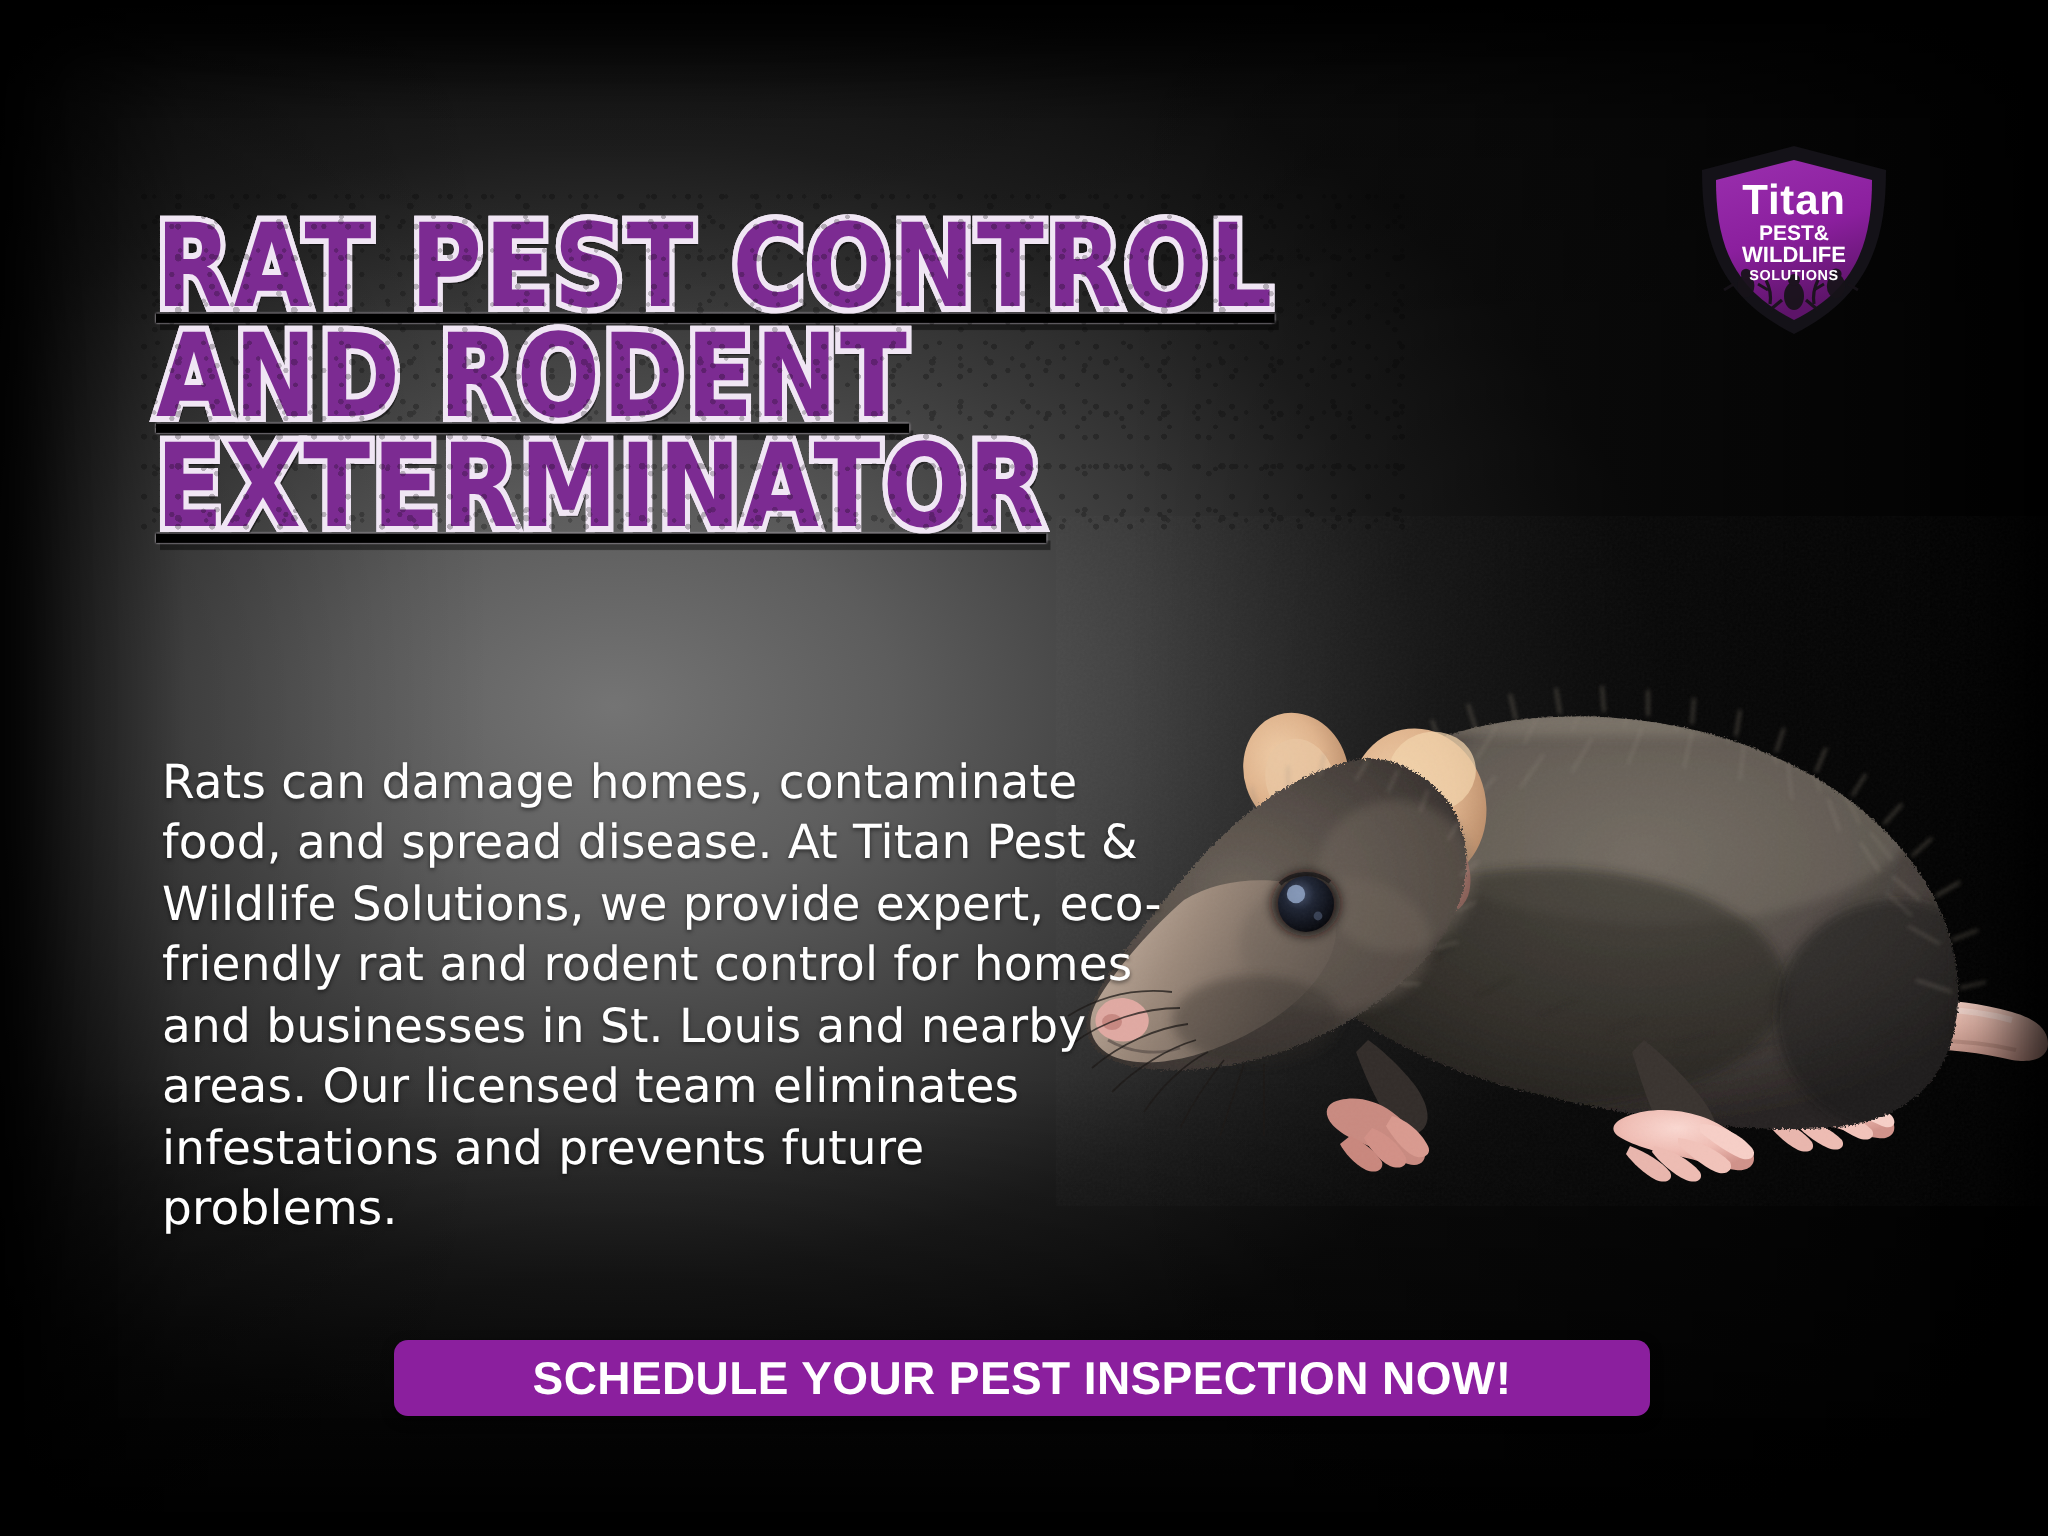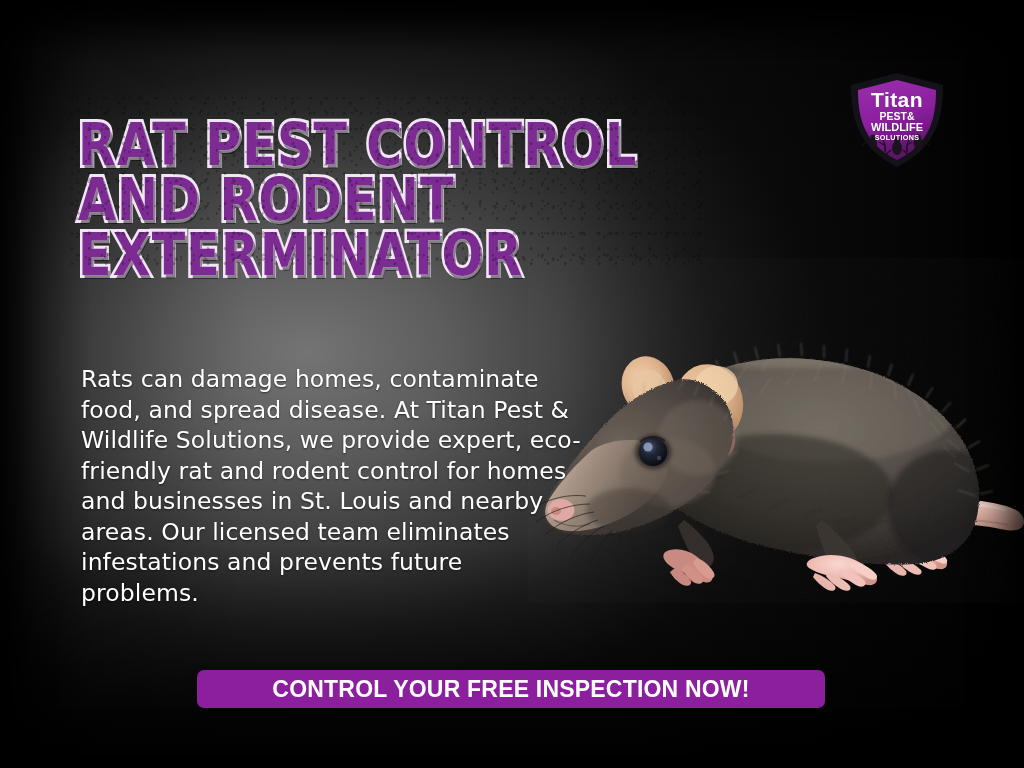--- a/index.html
+++ b/index.html
@@ -49,22 +49,23 @@
     position: absolute;
     inset: 0;
     box-shadow: inset 0 0 38px 14px rgba(0,0,0,0.92);
     pointer-events: none;
   }
 
   
   .headline {
     position: absolute;
     left: 78px;
-    top: 118px;
+    top: 106px;
     width: 620px;
+    text-decoration: underline;
   }
   .headline-line {
     font-family: "DejaVu Sans", sans-serif;
     font-weight: bold;
     font-size: 49px;
     line-height: 47px;
     letter-spacing: 1.2px;
     color: #7c2b92;
     -webkit-text-stroke: 5px #f0e6f4;
     paint-order: stroke fill;
@@ -105,21 +106,20 @@
     left: 81px;
     top: 352px;
     width: 500px;
     color: #ffffff;
     font-family: "DejaVu Sans", sans-serif;
     font-size: 23.5px;
     line-height: 30.5px;
     letter-spacing: 0.1px;
     text-shadow: 0 1px 2px rgba(0,0,0,0.55);
     white-space: pre-line;
-    margin-top: 12px;
   }
 
   
   .cta {
     position: absolute;
     left: 197px;
     top: 670px;
     width: 628px;
     height: 38px;
     background: #8b1f9e;
@@ -461,21 +461,21 @@
   <div class="headline">
     <div class="headline-line l1">RAT PEST CONTROL</div>
     <div class="headline-line l2">AND RODENT</div>
     <div class="headline-line l3">EXTERMINATOR</div>
   </div>
   <div class="grunge-mask"></div>
 
   <p class="body-copy">Rats can damage homes, contaminate food, and spread disease. At Titan Pest &amp; Wildlife Solutions, we provide expert, eco-friendly rat and rodent control for homes and businesses in St. Louis and nearby areas. Our licensed team eliminates infestations and prevents future problems.</p>
 
   <div class="cta">
-    <span class="cta-label">CONTROL YOUR FREE INSPECTION NOW!</span>
+    <span class="cta-label">SCHEDULE YOUR PEST INSPECTION NOW!</span>
   </div>
 
   <div class="logo">
     <svg width="108" height="100" viewBox="0 0 108 100" xmlns="http://www.w3.org/2000/svg">
       <defs>
         <linearGradient id="shieldG" x1="0" y1="0" x2="0.3" y2="1">
           <stop offset="0%" stop-color="#9a2fae"></stop>
           <stop offset="55%" stop-color="#8b1f9e"></stop>
           <stop offset="100%" stop-color="#5d1469"></stop>
         </linearGradient>

